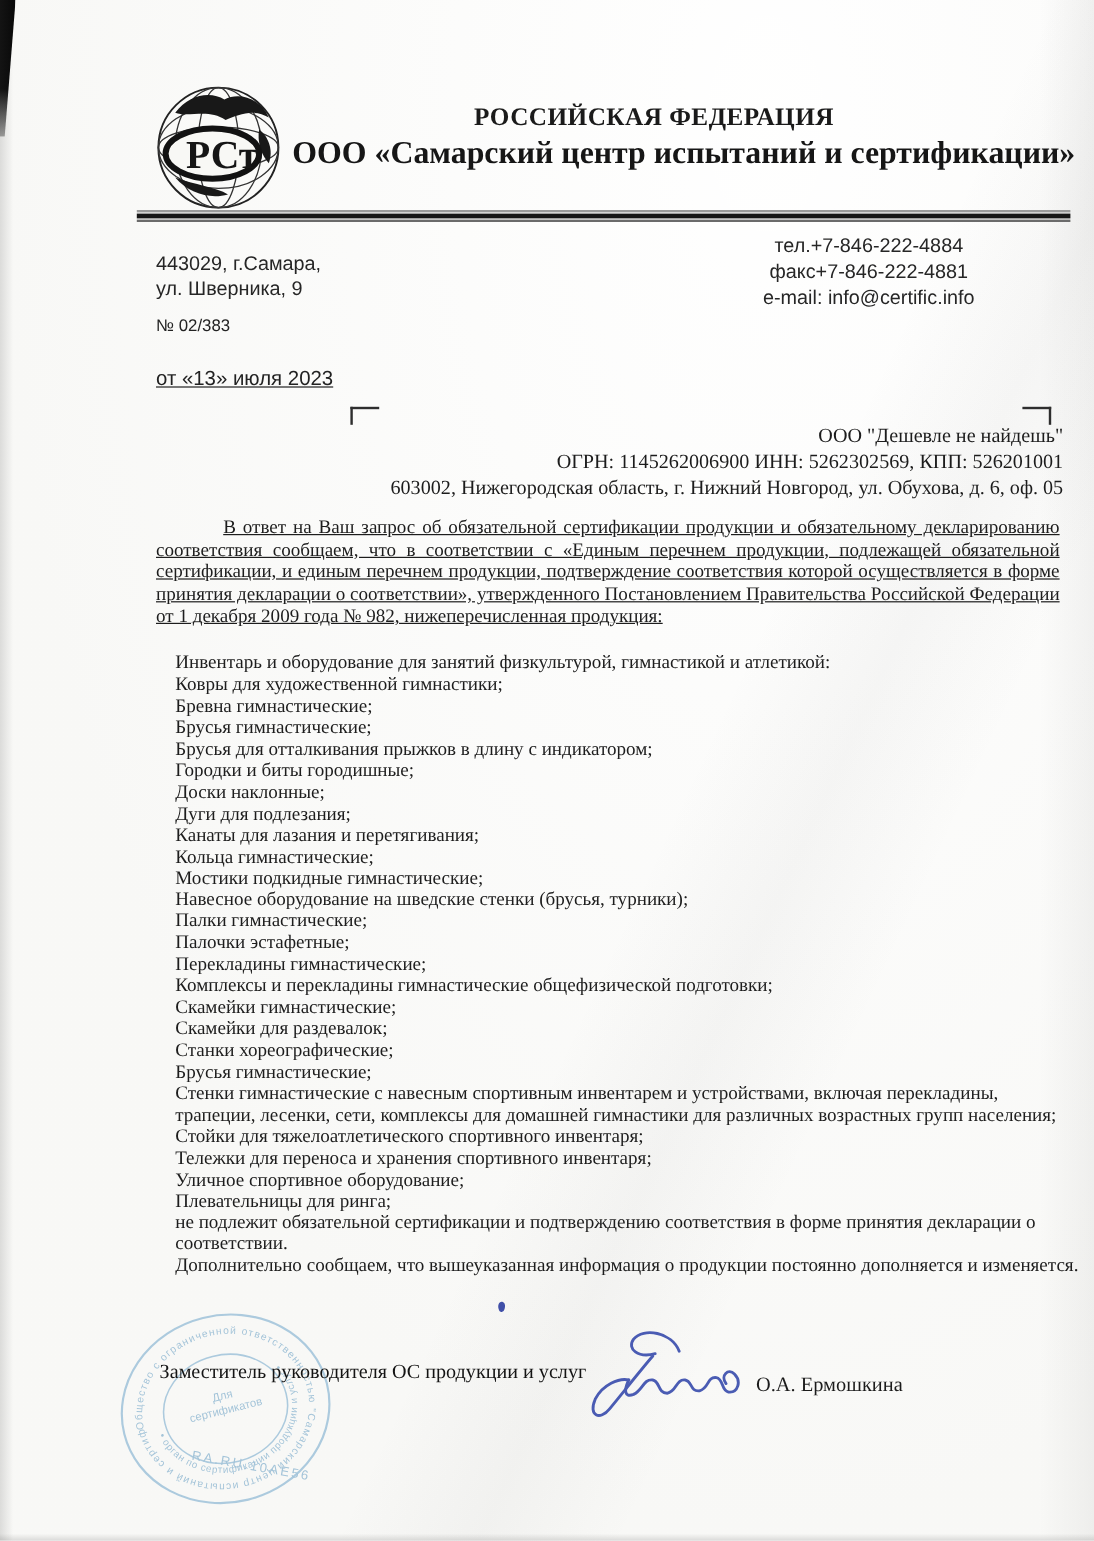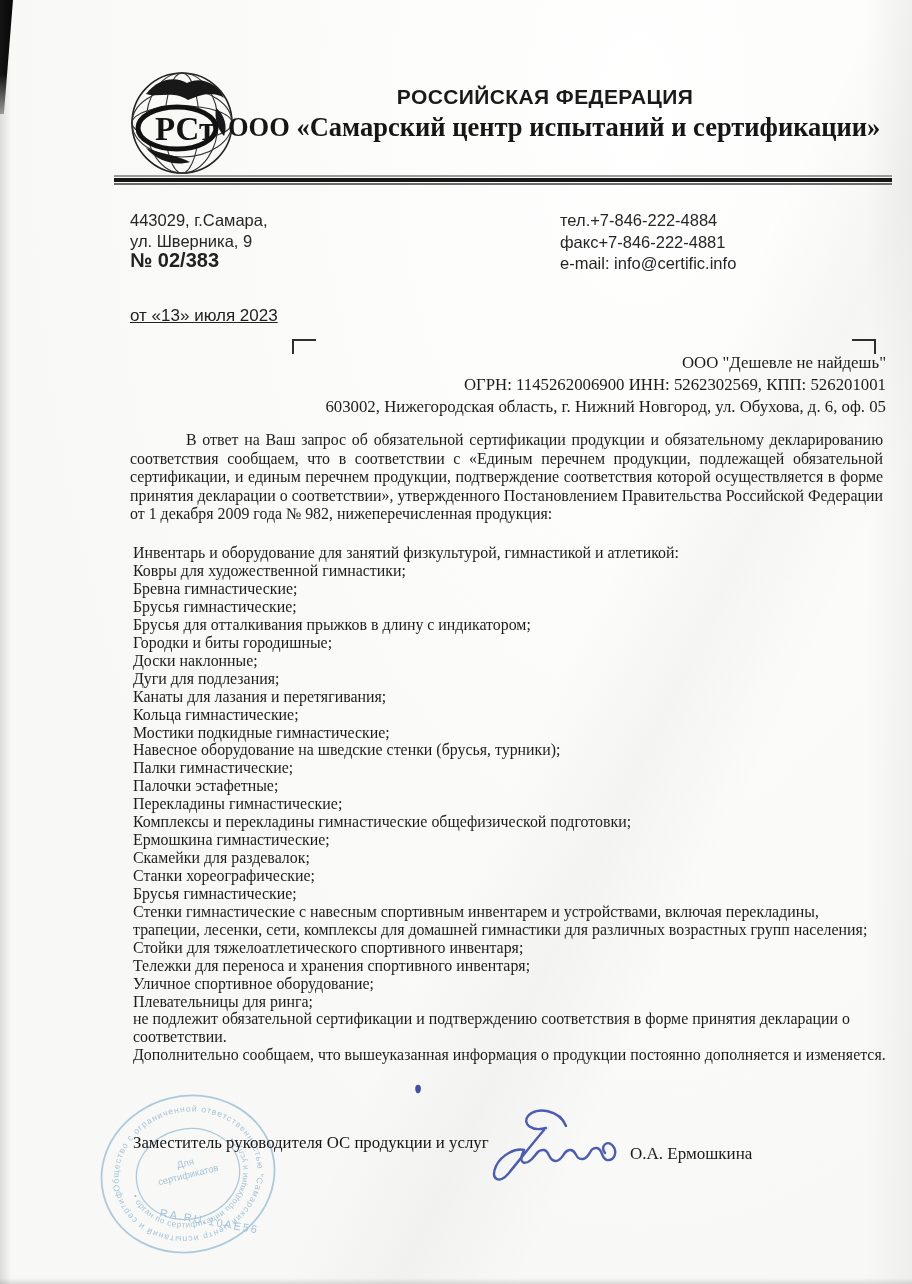--- a/index.html
+++ b/index.html
@@ -22,41 +22,41 @@
     clip-path:polygon(0 0,100% 0,30% 100%,0 100%);}
   .edge-left-gray{left:0;top:0;width:11px;height:1284px;
     background:linear-gradient(to right, rgba(70,70,70,0.16), rgba(70,70,70,0));}
   .edge-right{right:0;top:0;width:46px;height:1284px;
     background:linear-gradient(to right, rgba(0,0,0,0), rgba(60,60,60,0.055));}
   .edge-bottom{left:0;bottom:0;width:912px;height:6px;
     background:linear-gradient(to bottom, rgba(0,0,0,0), rgba(0,0,0,0.12));}
 
   
   .title-country{left:280px;top:85px;width:530px;text-align:center;
-    font-family:Liberation Sans, sans-serif;font-weight:bold;font-size:21px;letter-spacing:.4px;color:#1a1a1a;}
-  .title-org{left:228px;top:112px;width:668px;text-align:left;
+    font-family:Liberation Serif, serif;font-weight:bold;font-size:21px;letter-spacing:.4px;color:#1a1a1a;}
+  .title-org{left:228px;top:112px;width:668px;text-align:right;
     font-weight:bold;font-size:26.5px;color:#161616;}
   .rule{left:114px;top:175px;width:778px;}
   .rule .r1{height:1.5px;background:#9a9a9a;}
   .rule .r2{height:4.5px;background:#161616;margin-top:1px;}
   .rule .r3{height:1.5px;background:#6b6b6b;margin-top:1px;}
 
   .addr{left:130px;top:210px;font-size:16.5px;line-height:21px;color:#262626;}
-  .contacts{left:560px;top:210px;width:328px;text-align:left;font-size:16.5px;line-height:21.5px;color:#262626;}
+  .contacts{left:560px;top:195px;width:328px;text-align:center;font-size:16.5px;line-height:21.5px;color:#262626;}
 
-  .ref-no{left:130px;top:249px;font-size:20px;color:#222;font-weight:bold;}
+  .ref-no{left:130px;top:263px;font-size:14px;color:#222;}
   .ref-date{left:130px;top:306px;font-size:17px;color:#222;text-decoration:underline;}
 
   .corner-l{left:292px;top:339px;width:22px;height:13px;border-left:2.5px solid #2e2e2e;border-top:2.5px solid #2e2e2e;}
   .corner-r{left:852px;top:339px;width:22px;height:13px;border-right:2.5px solid #2e2e2e;border-top:2.5px solid #2e2e2e;}
   .recipient{left:170px;top:352px;width:716px;text-align:right;font-size:16.8px;line-height:21.8px;color:#1c1c1c;}
 
   .intro{left:130px;top:431px;width:753px;font-size:15.9px;line-height:18.6px;
-    text-align:justify;text-indent:56px;color:#1d1d1d;}
-  .plist{left:133px;top:544px;width:756px;font-size:15.9px;line-height:17.95px;color:#1d1d1d;}
+    text-align:justify;text-indent:56px;color:#1d1d1d;text-decoration:underline;}
+  .plist{left:146px;top:544px;width:756px;font-size:15.9px;line-height:17.95px;color:#1d1d1d;}
   .plist .list-line{white-space:normal;}
 
   .ink-dot{left:413px;top:1083px;}
   .stamp{left:90px;top:1086px;opacity:0.9;z-index:2;}
   .sig-title{left:133px;top:1129px;font-size:16.8px;line-height:27px;color:#141414;z-index:3;}
   .sig-title .l2{padding-left:7px;}
   .sig-scribble{left:466px;top:1102px;z-index:3;}
   .sig-name{left:630px;top:1144px;font-size:17px;color:#1b1b1b;z-index:3;}
 </style>
 </head>
@@ -125,21 +125,21 @@
       <div class="list-line">Доски наклонные;</div>
       <div class="list-line">Дуги для подлезания;</div>
       <div class="list-line">Канаты для лазания и перетягивания;</div>
       <div class="list-line">Кольца гимнастические;</div>
       <div class="list-line">Мостики подкидные гимнастические;</div>
       <div class="list-line">Навесное оборудование на шведские стенки (брусья, турники);</div>
       <div class="list-line">Палки гимнастические;</div>
       <div class="list-line">Палочки эстафетные;</div>
       <div class="list-line">Перекладины гимнастические;</div>
       <div class="list-line">Комплексы и перекладины гимнастические общефизической подготовки;</div>
-      <div class="list-line">Ермошкина гимнастические;</div>
+      <div class="list-line">Скамейки гимнастические;</div>
       <div class="list-line">Скамейки для раздевалок;</div>
       <div class="list-line">Станки хореографические;</div>
       <div class="list-line">Брусья гимнастические;</div>
       <div class="list-line">Стенки гимнастические с навесным спортивным инвентарем и устройствами, включая перекладины, трапеции, лесенки, сети, комплексы для домашней гимнастики для различных возрастных групп населения;</div>
       <div class="list-line">Стойки для тяжелоатлетического спортивного инвентаря;</div>
       <div class="list-line">Тележки для переноса и хранения спортивного инвентаря;</div>
       <div class="list-line">Уличное спортивное оборудование;</div>
       <div class="list-line">Плевательницы для ринга;</div>
     </div>
   <div class="abs plist" style="top:1010px;">

